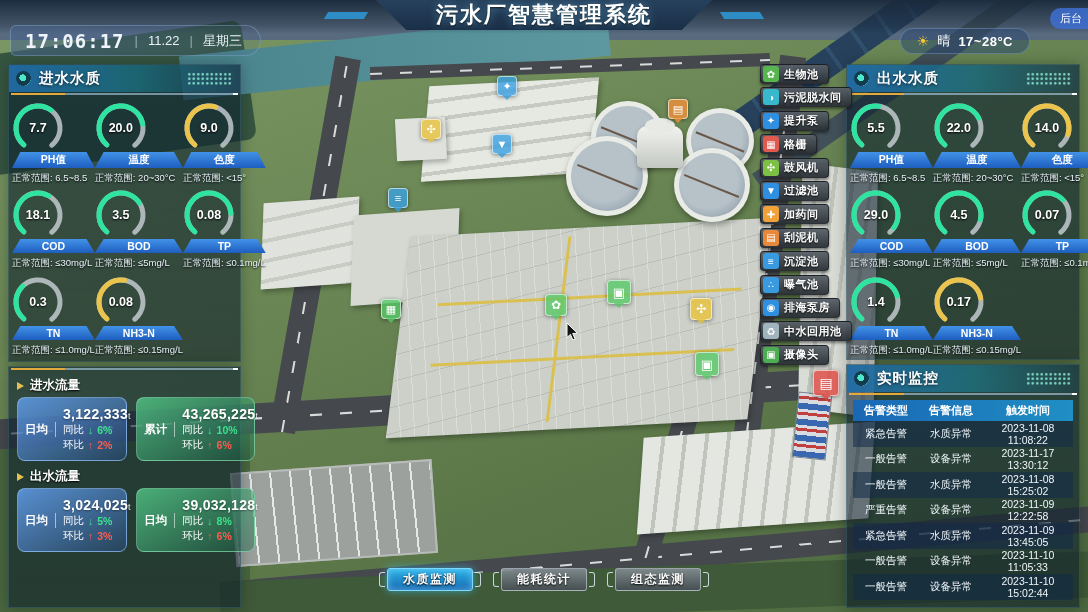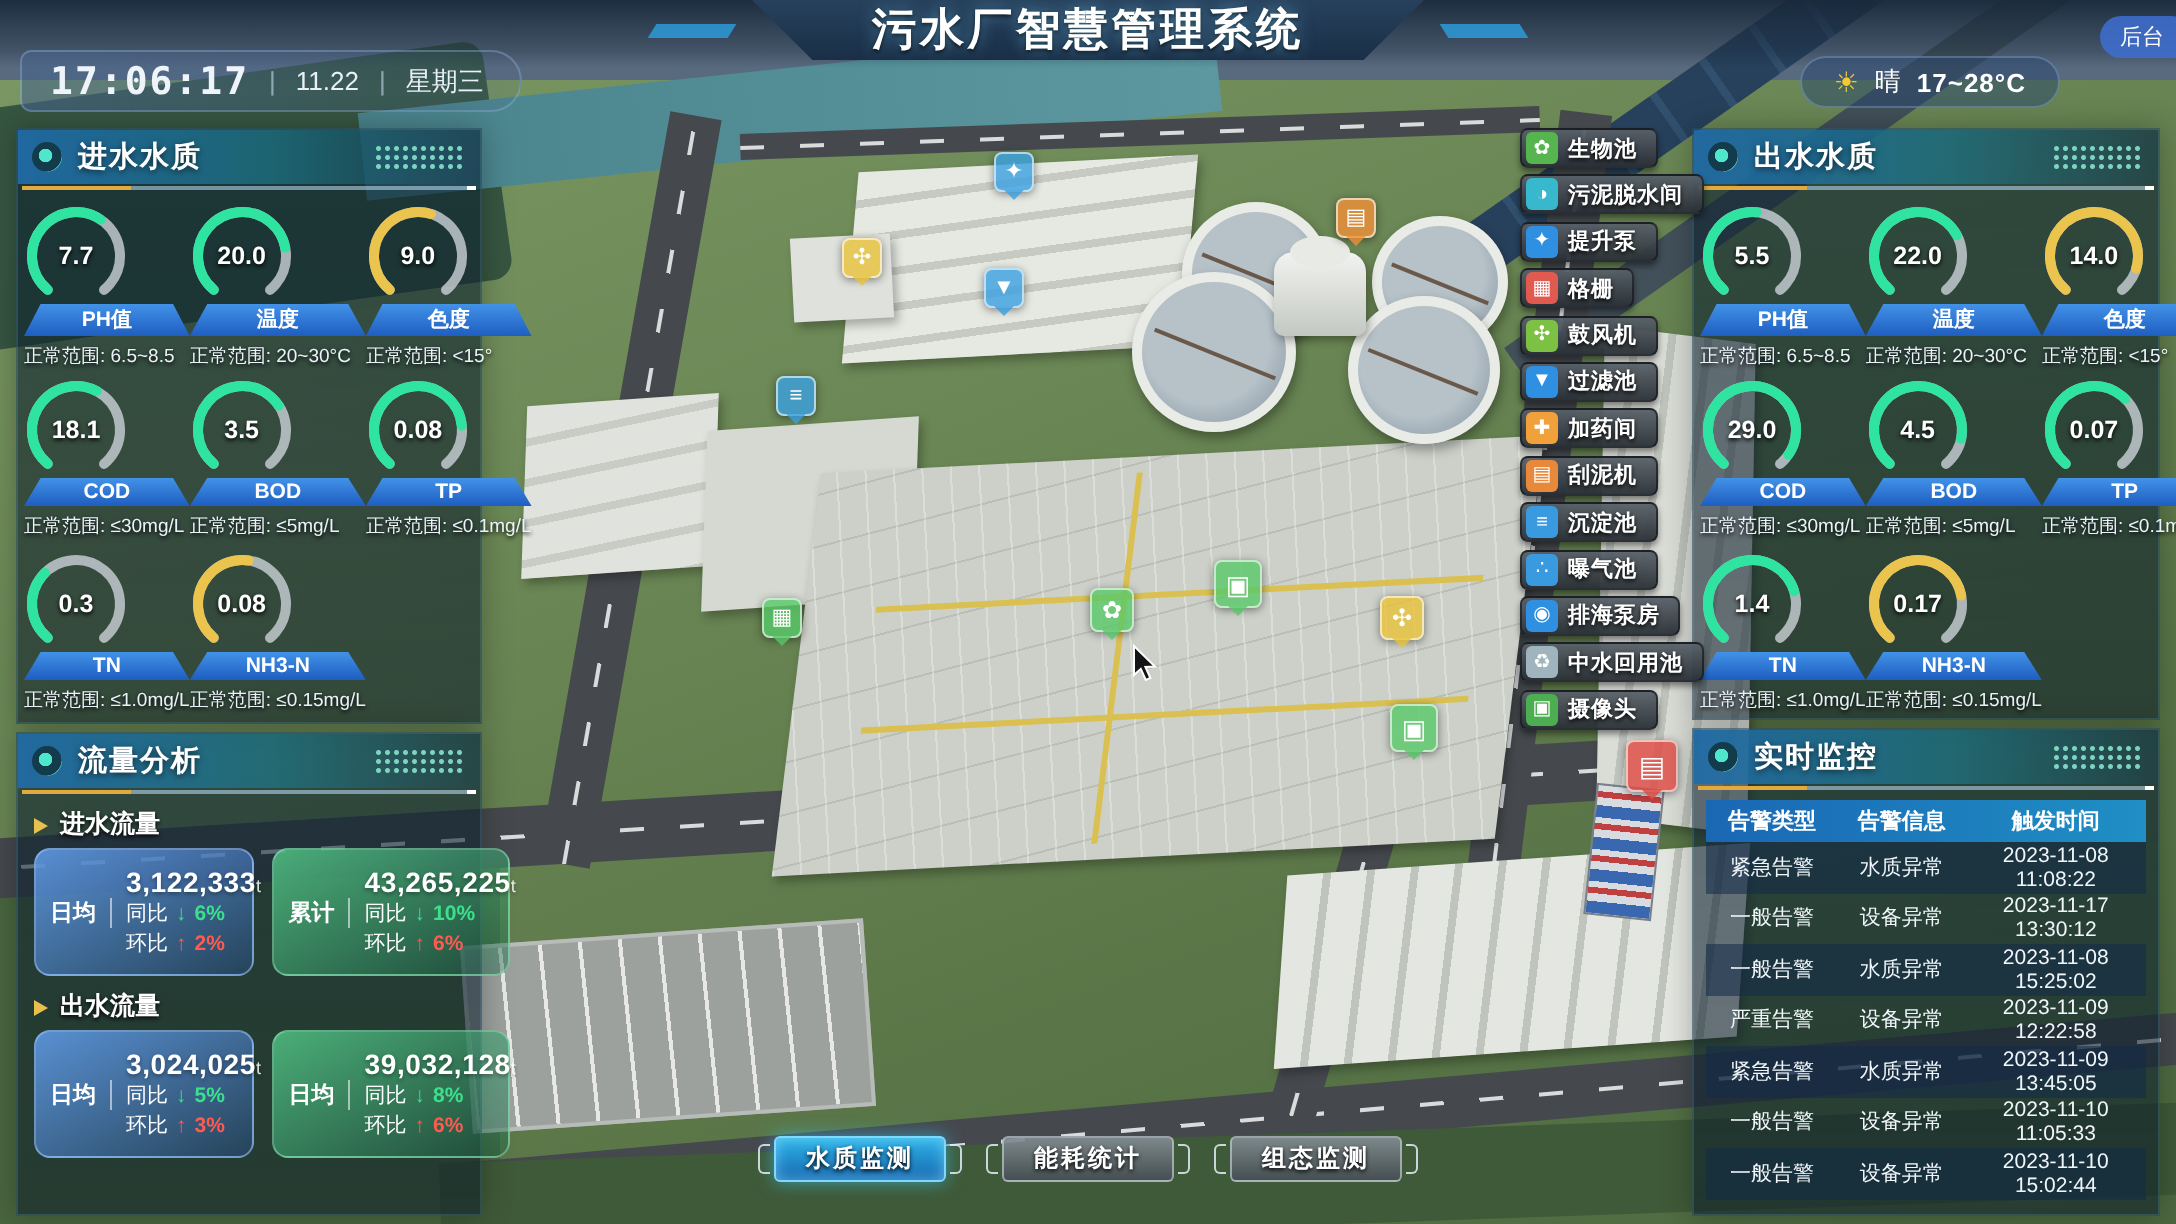--- a/index.html
+++ b/index.html
@@ -303,25 +303,20 @@
             </svg>
         <div class="gval">0.08</div>
       </div>
       <div class="gpill">NH3-N</div>
       <div class="grange">正常范围: ≤0.15mg/L</div>
         </div>
       </div>
   </section>
 
   <section class="panel p-lb">
-    <div class="phead">
-      <span class="dot-ic"></span>
-      <span class="ptitle">流量分析</span>
-      <span class="pdots"></span>
-    </div>
     <div class="phead-line"></div>
     <div id="flow-sections">
         <div class="fsec">
           <span class="tri"></span>
           <span>进水流量</span>
         </div>
         <div class="fcards">
           <div class="fcard blue">
             <span class="flabel">日均</span>
        <div class="fright">

